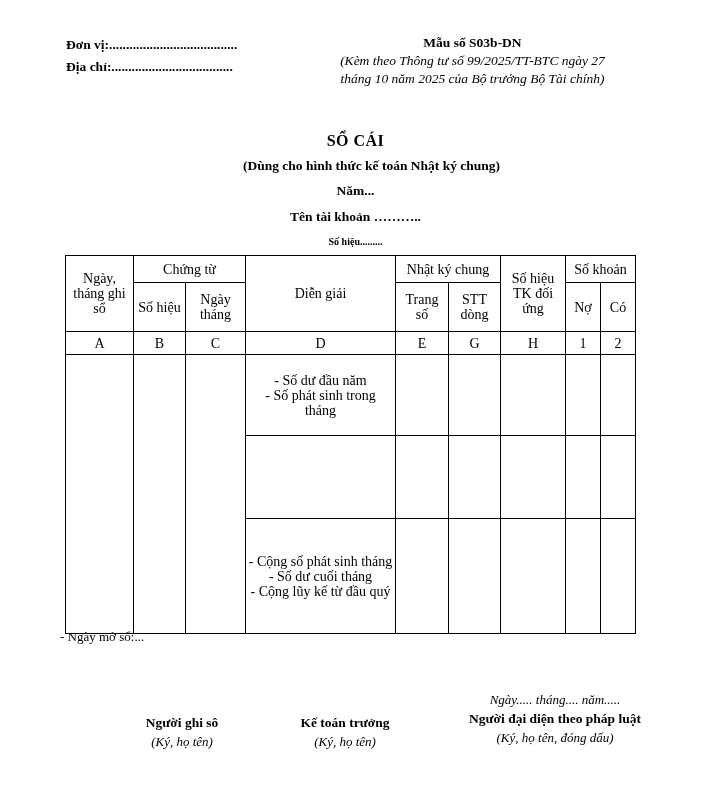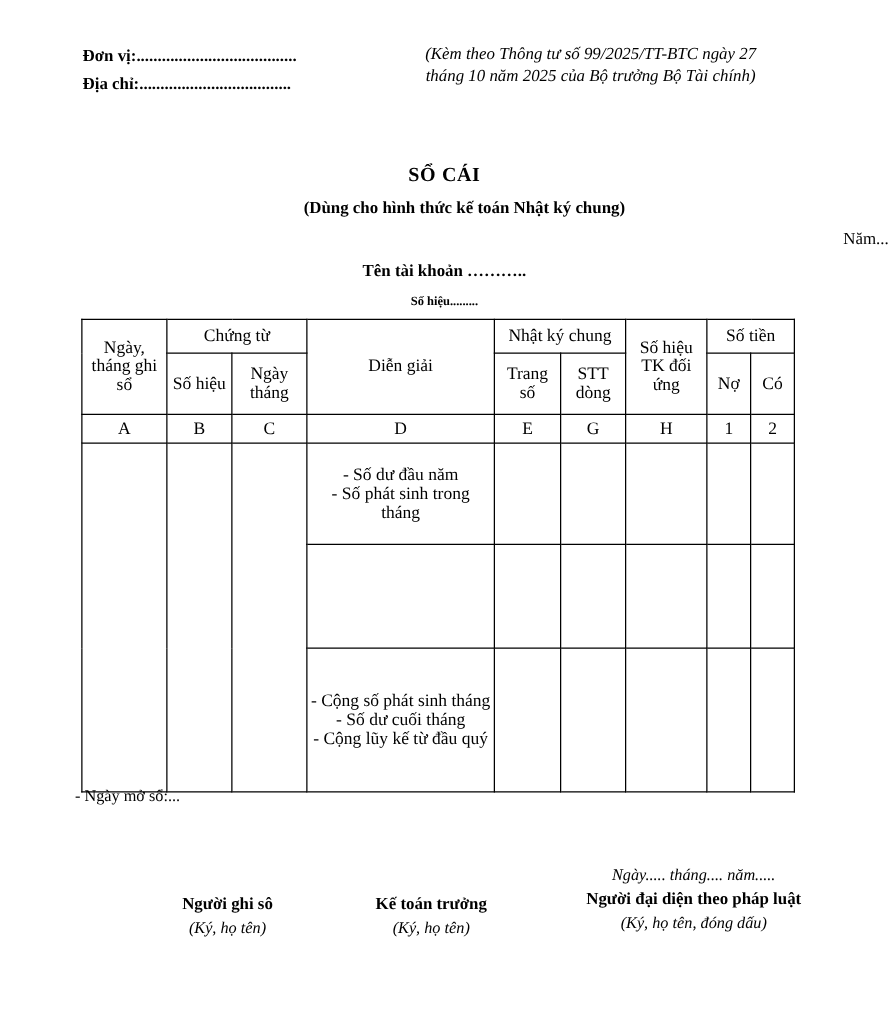--- a/index.html
+++ b/index.html
@@ -18,21 +18,21 @@
   .top-left{position:absolute;left:66px;top:34px;width:290px;}
   .org-line{font-weight:bold;font-size:13.5px;line-height:22px;white-space:nowrap;}
   .top-right{position:absolute;left:300px;top:34px;width:345px;text-align:center;}
   .form-code{font-weight:bold;font-size:13.5px;line-height:18px;}
   .form-ref{font-style:italic;font-size:13.5px;line-height:18px;}
 
   
   .titleblock{position:absolute;left:0;top:128px;width:711px;text-align:center;}
   .t-main{font-weight:bold;font-size:16px;line-height:26px;letter-spacing:.5px;}
   .t-sub{font-weight:bold;font-size:13.5px;line-height:24px;padding-left:32px;}
-  .t-year{font-weight:normal;font-size:13.5px;line-height:26px;text-align:right;}
+  .t-year{font-weight:bold;font-size:13.5px;line-height:26px;}
   .t-acc{font-weight:bold;font-size:13.5px;line-height:26px;}
   .t-num{font-weight:bold;font-size:10px;line-height:24px;}
 
   
   .tablewrap{position:absolute;left:65px;top:255px;width:570px;}
   table.ledger{border-collapse:collapse;table-layout:fixed;width:570px;}
   table.ledger td{
     border:1px solid #000;
     font-size:14px;
     line-height:15px;
@@ -72,20 +72,21 @@
 <body>
 
 <div class="page">
 
   <div class="top">
     <div class="top-left">
       <div class="org-line">Đơn vị:......................................</div>
       <div class="org-line">Địa chỉ:....................................</div>
     </div>
     <div class="top-right">
+      <div class="form-code">Mẫu số S03b-DN</div>
       <div class="form-ref">(Kèm theo Thông tư số 99/2025/TT-BTC ngày 27</div>
       <div class="form-ref">tháng 10 năm 2025 của Bộ trưởng Bộ Tài chính)</div>
     </div>
   </div>
 
   <div class="titleblock">
     <div class="t-main">SỔ CÁI</div>
     <div class="t-sub">(Dùng cho hình thức kế toán Nhật ký chung)</div>
     <div class="t-year">Năm...</div>
     <div class="t-acc">Tên tài khoản ………..</div>
@@ -106,21 +107,21 @@
         <col style="width:35px">
       </colgroup>
       <tbody>
 
         <tr>
           <td class="hd" rowspan="2">Ngày, tháng ghi sổ</td>
           <td colspan="2" style="height:24px">Chứng từ</td>
           <td class="hd" rowspan="2">Diễn giải</td>
           <td colspan="2" style="height:24px">Nhật ký chung</td>
           <td class="hd" rowspan="2">Số hiệu TK đối ứng</td>
-          <td colspan="2" style="height:24px">Số tiền</td>
+          <td colspan="2" style="height:24px">Số khoản</td>
         </tr>
 
         <tr>
           <td style="height:46px">Số hiệu</td>
           <td style="height:46px">Ngày tháng</td>
           <td style="height:46px">Trang số</td>
           <td style="height:46px">STT dòng</td>
           <td style="height:46px">Nợ</td>
           <td style="height:46px">Có</td>
         </tr>

